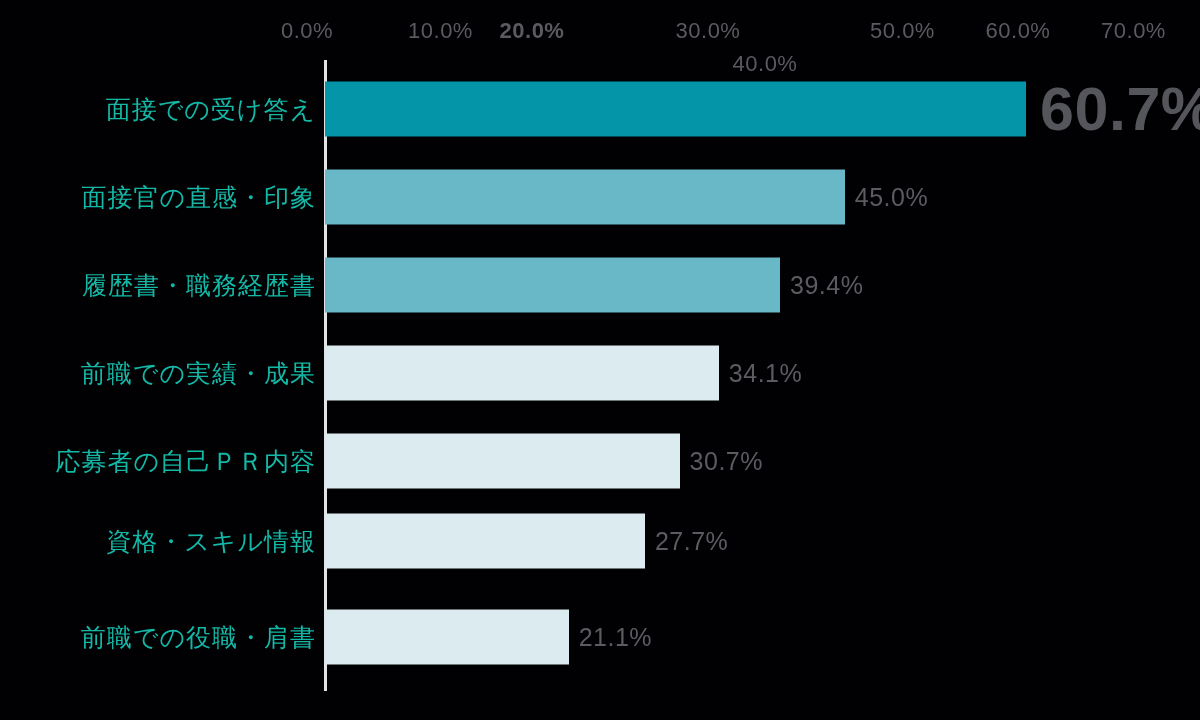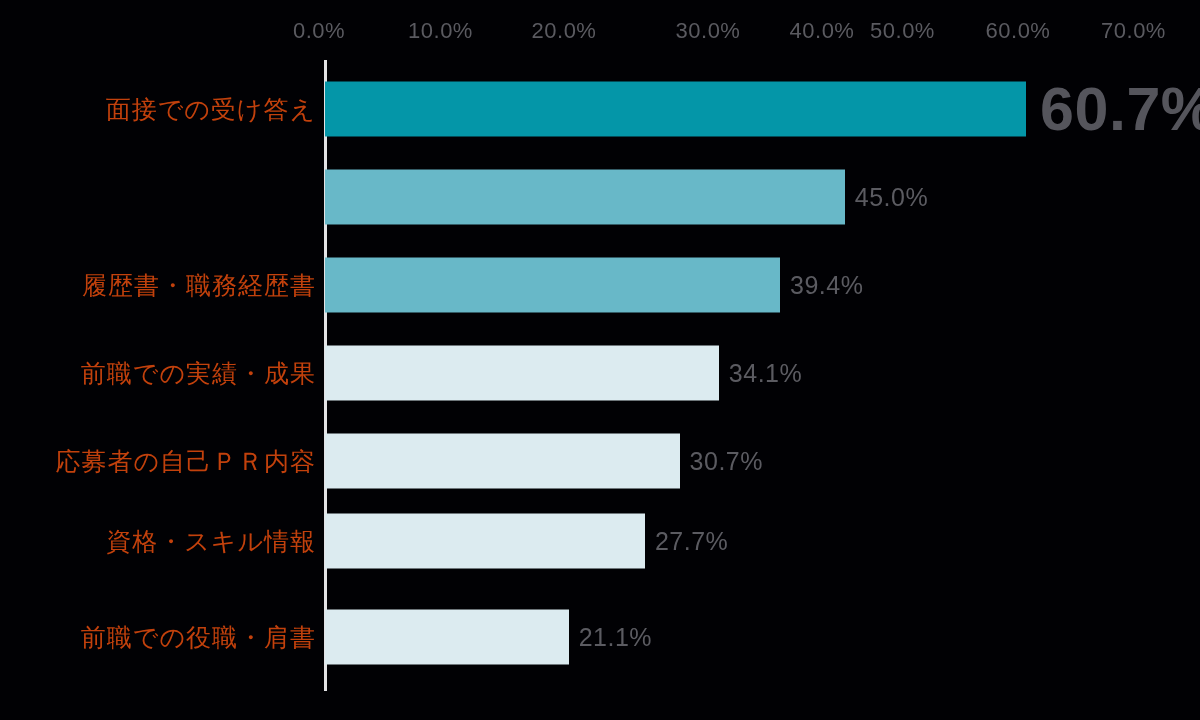--- a/index.html
+++ b/index.html
@@ -40,21 +40,21 @@
     position: absolute;
     left: 0;
     width: 1200px;
     height: 88px;
   }
   .cat-label {
     position: absolute;
     right: 884px; 
     top: 50%;
     transform: translateY(-50%);
-    color: #c2410c;
+    color: #14b8a6;
     font-size: 25px;
     white-space: nowrap;
     letter-spacing: 1px;
     text-align: center;
   }
   .bar {
     position: absolute;
     left: 325px;
     top: 50%;
     transform: translateY(-50%);
@@ -74,39 +74,40 @@
     font-weight: bold;
     color: #55555c;
   }
 </style>
 </head>
 <body>
 
 <div id="chart-root">
 
   <div id="xticks">
-      <div class="xtick" style="left: 319px;">0.0%</div>
+      <div class="xtick" style="left: 307px;">0.0%</div>
       <div class="xtick" style="left: 440.5px;">10.0%</div>
-      <div class="xtick" style="left: 564px;">20.0%</div>
+      <div class="xtick" style="left: 532px; font-weight: bold;">20.0%</div>
       <div class="xtick" style="left: 708px;">30.0%</div>
-      <div class="xtick" style="left: 822px;">40.0%</div>
+      <div class="xtick" style="left: 765px; margin-top: 33px;">40.0%</div>
       <div class="xtick" style="left: 902.5px; text-align: center;">50.0%</div>
       <div class="xtick" style="left: 1018px;">60.0%</div>
       <div class="xtick" style="left: 1133.5px;">70.0%</div>
     </div>
 
   <div class="axis-line"></div>
 
   <div id="rows">
       <div class="row" style="top: 65px;">
         <div class="cat-label">面接での受け答え</div>
         <div class="bar" style="width: 701.085px; background: rgb(4, 150, 168);"></div>
         <div class="val-label emph" style="left: 1040.09px;">60.7%</div>
       </div>
       <div class="row" style="top: 153px;">
+        <div class="cat-label">面接官の直感・印象</div>
         <div class="bar" style="width: 519.75px; background: rgb(104, 184, 200);"></div>
         <div class="val-label" style="left: 854.75px;">45.0%</div>
       </div>
       <div class="row" style="top: 241px;">
         <div class="cat-label">履歴書・職務経歴書</div>
         <div class="bar" style="width: 455.07px; background: rgb(104, 184, 200);"></div>
         <div class="val-label" style="left: 790.07px;">39.4%</div>
       </div>
       <div class="row" style="top: 329px;">
         <div class="cat-label">前職での実績・成果</div>

